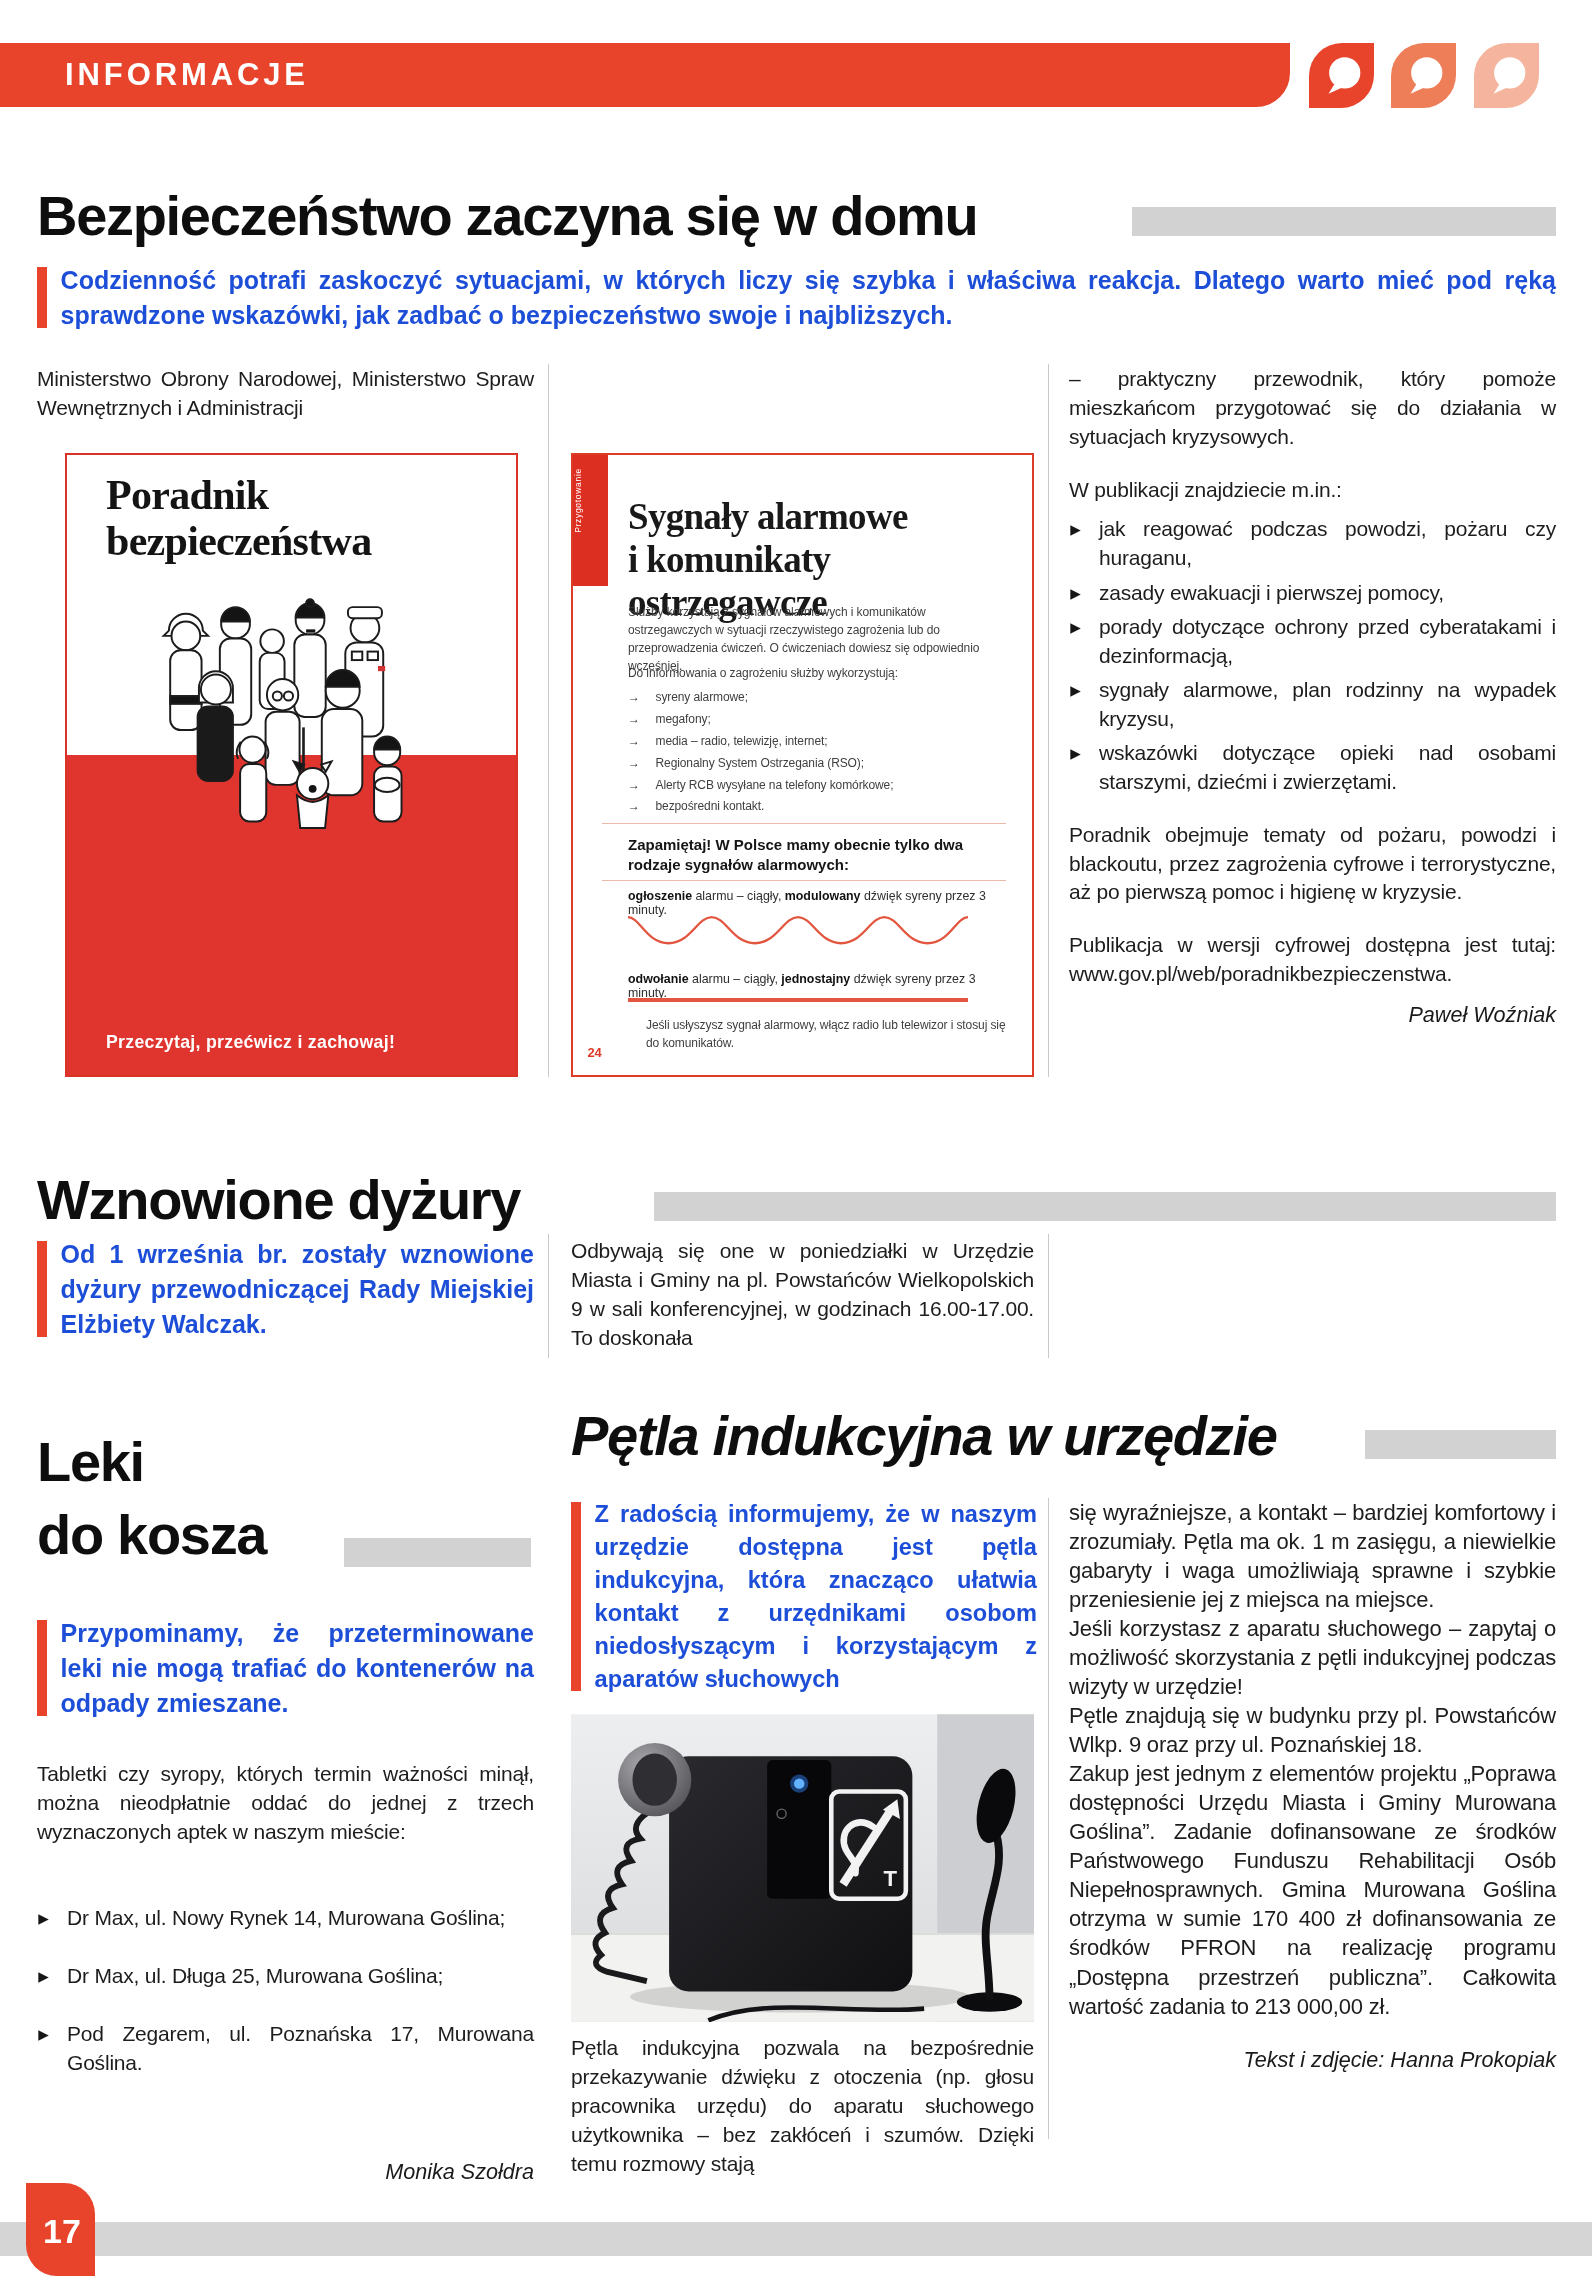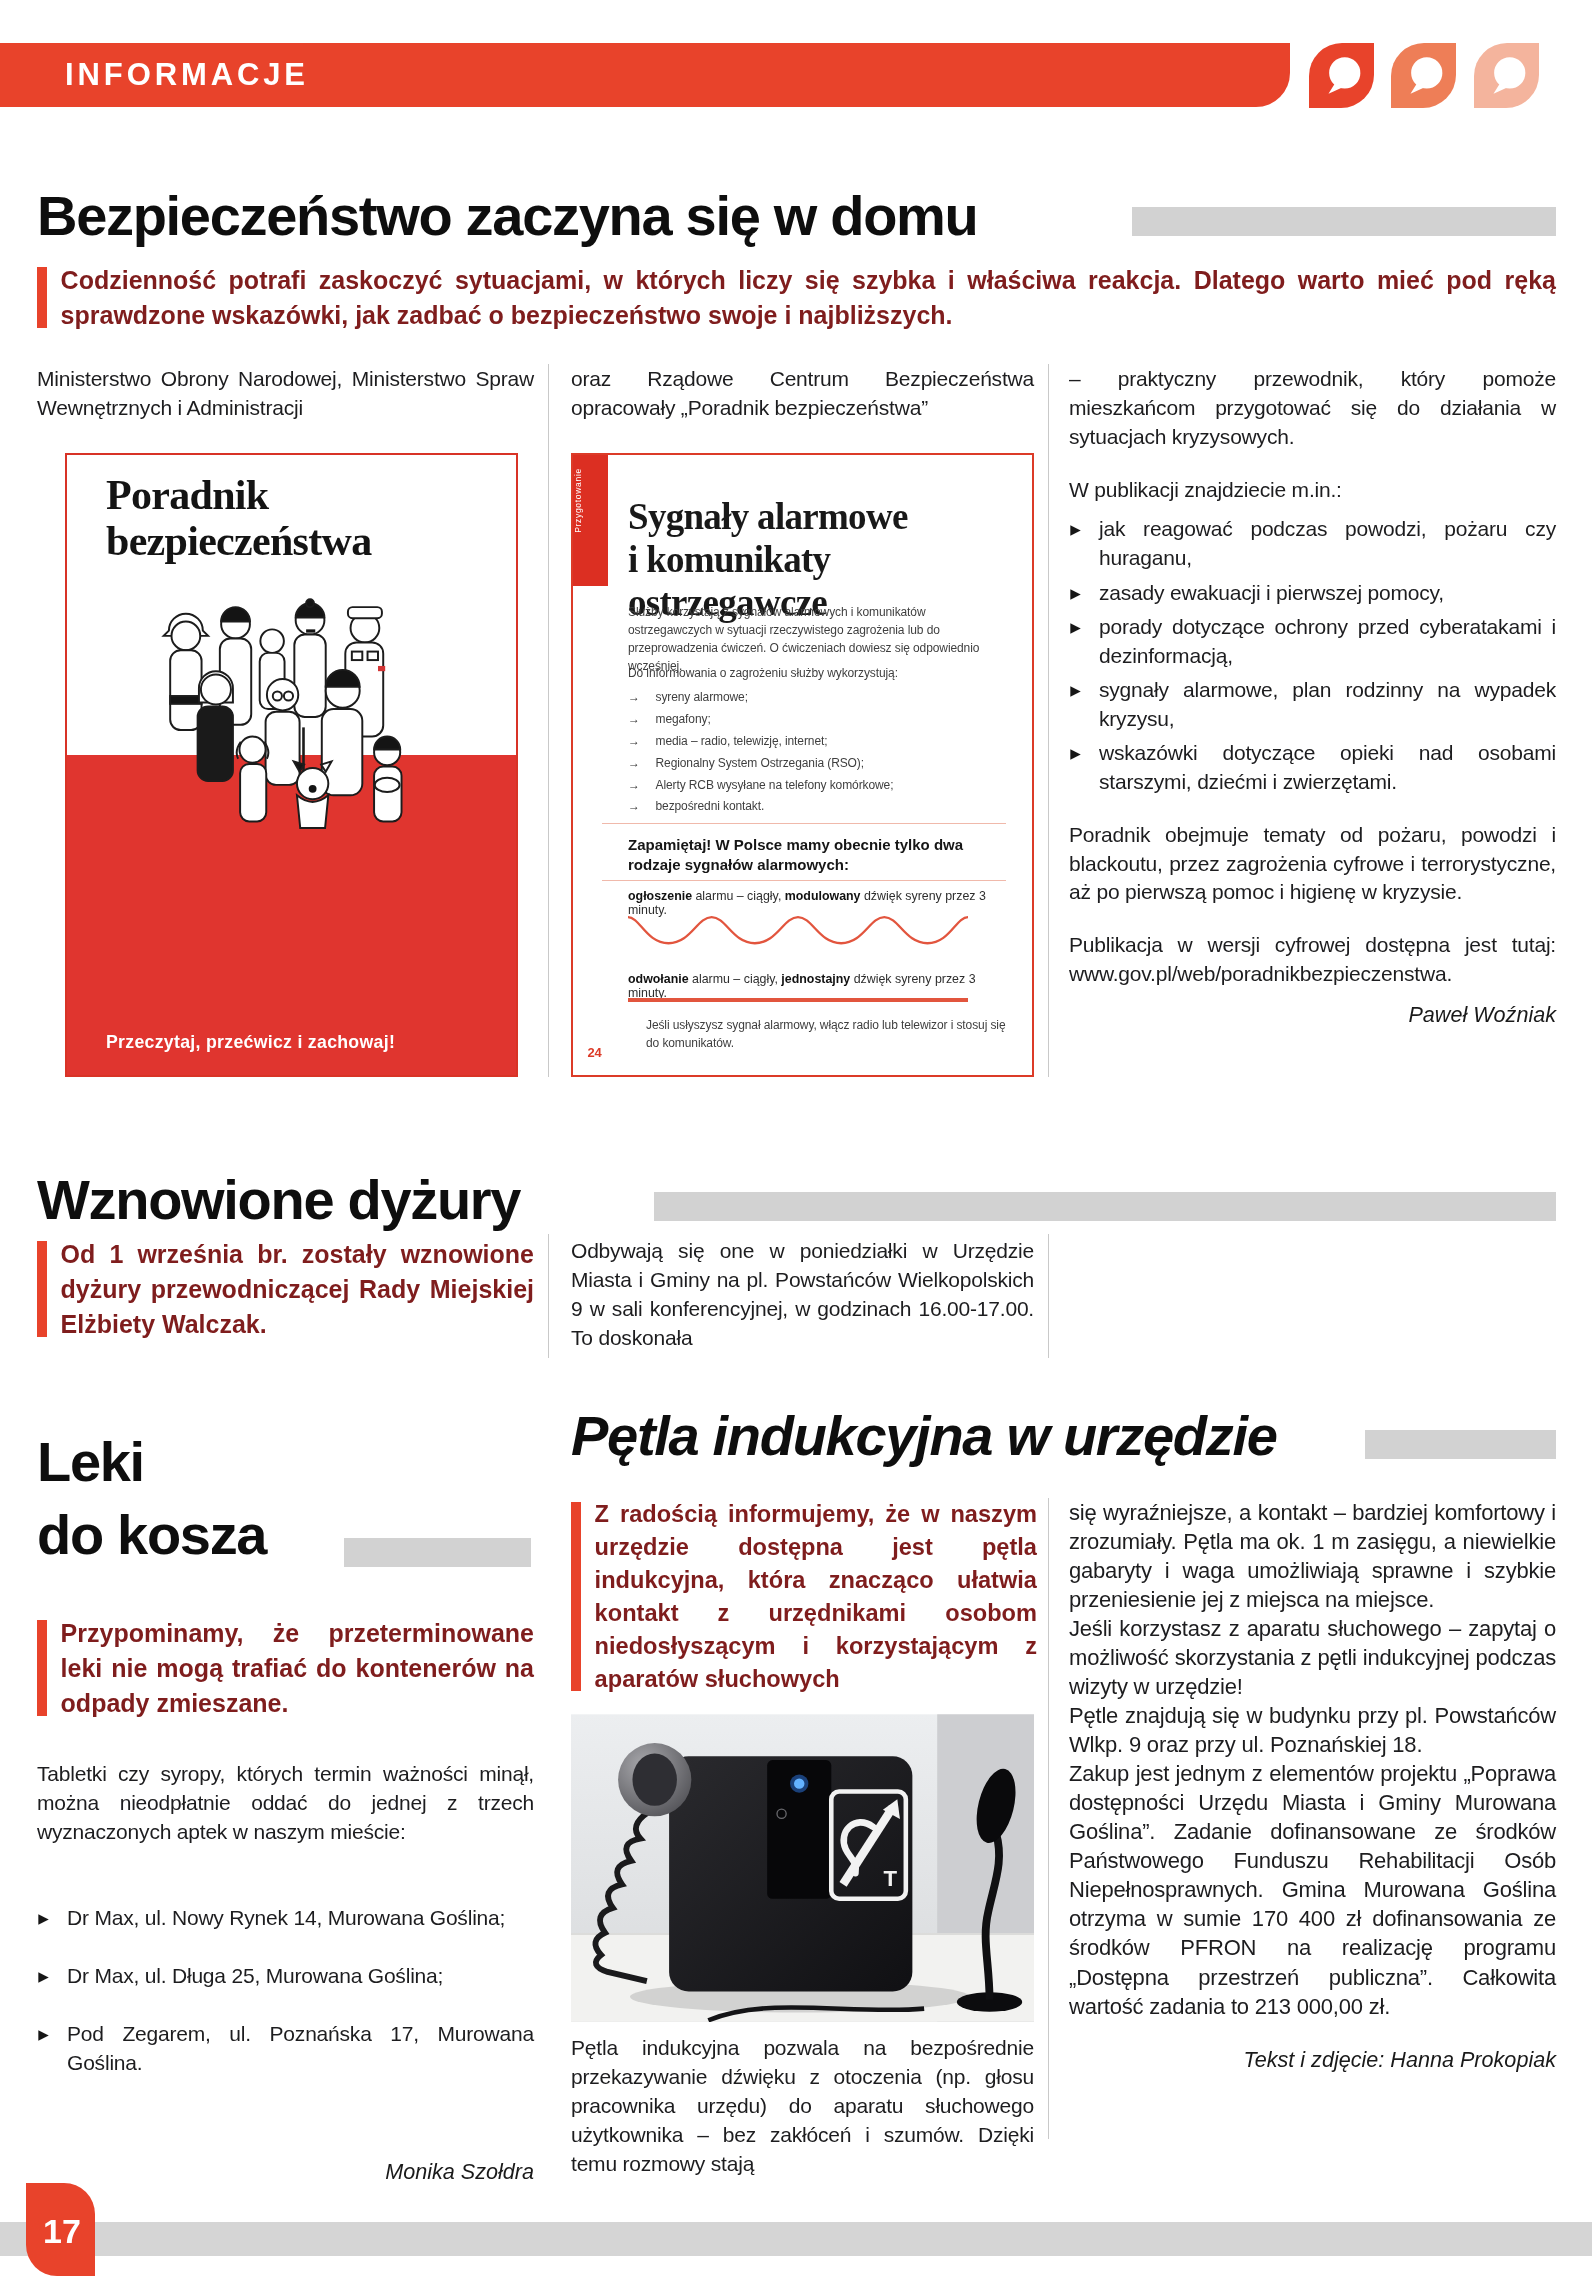--- a/index.html
+++ b/index.html
@@ -17,21 +17,21 @@
   .abs{position:absolute;}
   
   .topbar{left:0;top:43px;width:1290px;height:64px;background:var(--accent);border-radius:0 0 34px 0;}
   .topbar-label{position:absolute;left:65px;top:0;height:64px;line-height:64px;color:#fff;
     font-size:31px;font-weight:700;letter-spacing:3.9px;}
   .leaf-icon{width:65px;height:65px;border-radius:33px 0 33px 0;top:43px;}
   
   .sectitle{font-weight:700;letter-spacing:-1.3px;color:#0e0e0e;font-size:56px;line-height:1.04;}
   .hbar{background:var(--graybar);height:29px;}
   
-  .lead{font-weight:700;font-size:25px;line-height:1.40;color:#7f1d1d;padding-left:23.6px;text-align:justify;position:absolute;}
+  .lead{font-weight:700;font-size:25px;line-height:1.40;color:#1d4ed8;padding-left:23.6px;text-align:justify;position:absolute;}
   .leadbar{position:absolute;left:0;top:3.9px;bottom:5.2px;width:9.8px;background:var(--accent);}
   
   .bt{font-size:21px;line-height:1.38;color:var(--ink);letter-spacing:-0.2px;}
   .jt{text-align:justify;}
   .colsep{width:1.3px;background:#c9c9c9;}
   ul.tri{list-style:none;}
   ul.tri li{position:relative;padding-left:30px;margin-bottom:5.2px;text-align:justify;}
   ul.tri li::before{content:"\25B8";position:absolute;left:1.3px;top:0;color:#161616;}
   .author{font-style:italic;text-align:right;font-size:21.6px;color:#1a1a1a;}
   .mt36{margin-top:23.6px;} .mt20{margin-top:13px;}
@@ -100,21 +100,20 @@
 
   <div class="abs sectitle" style="left:37px;top:187px;">Bezpieczeństwo zaczyna się w domu</div>
   <div class="abs hbar" style="left:1132px;top:207px;width:424px;"></div>
 
   <div class="lead" style="left:37px;top:263px;width:1519px;">
     <span class="leadbar"></span>
     <span>Codzienność potrafi zaskoczyć sytuacjami, w których liczy się szybka i właściwa reakcja. Dlatego warto mieć pod ręką sprawdzone wskazówki, jak zadbać o bezpieczeństwo swoje i najbliższych.</span>
   </div>
 
   <div class="abs bt jt" style="left:37px;top:365px;width:497px;">Ministerstwo Obrony Narodowej, Ministerstwo Spraw Wewnętrznych i Administracji</div>
-  <div class="abs bt jt" style="left:571px;top:365px;width:463px;">oraz Rządowe Centrum Bezpieczeństwa opracowały „Poradnik bezpieczeństwa”</div>
 
   <div class="abs colsep" style="left:548px;top:364px;height:713px;"></div>
   <div class="abs colsep" style="left:1048px;top:364px;height:713px;"></div>
 
   <div class="abs cover">
     <div class="c-red"></div>
     <div class="c-title">
       <div>Poradnik</div>
       <div>bezpieczeństwa</div>
     </div>

